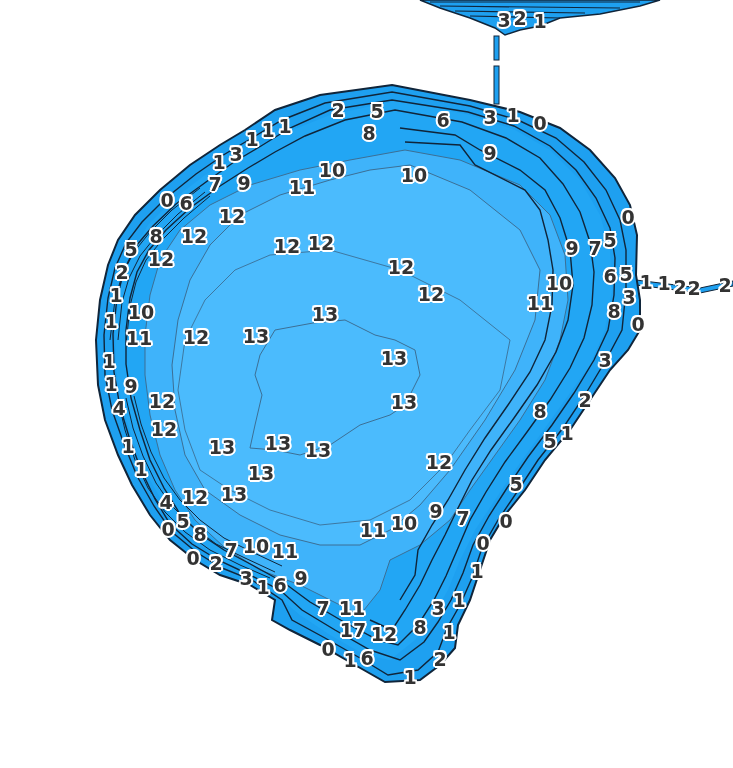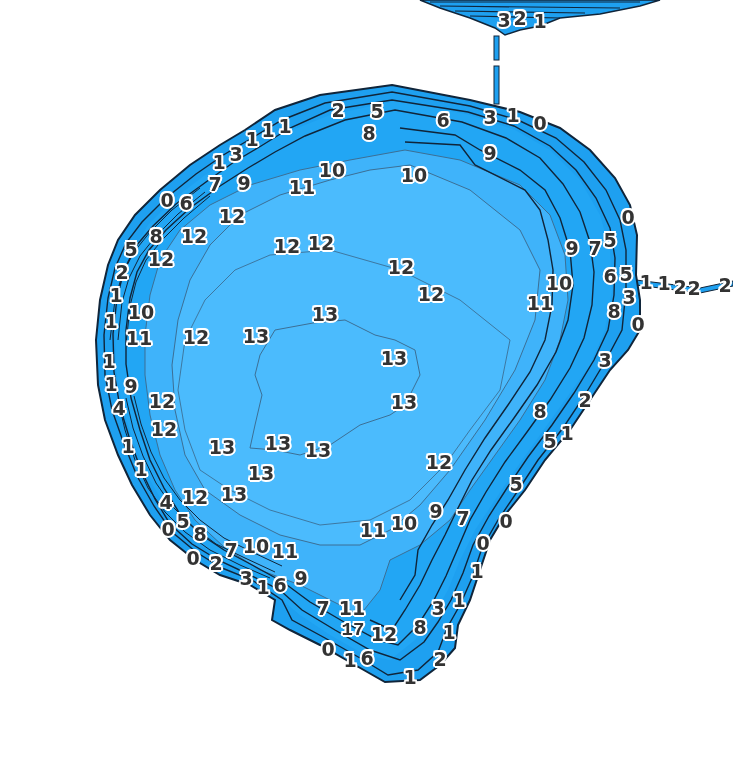--- a/index.html
+++ b/index.html
@@ -167,21 +167,21 @@
     <span class="label" style="left: 477px; top: 571px;">1</span>
     <span class="label" style="left: 246px; top: 578px;">3</span>
     <span class="label" style="left: 263px; top: 587px;">1</span>
     <span class="label" style="left: 280px; top: 585px;">6</span>
     <span class="label" style="left: 301px; top: 578px;">9</span>
     <span class="label" style="left: 459px; top: 600px;">1</span>
     <span class="label" style="left: 323px; top: 608px;">7</span>
     <span class="label" style="left: 352px; top: 608px;">11</span>
     <span class="label" style="left: 438px; top: 608px;">3</span>
     <span class="label" style="left: 420px; top: 627px;">8</span>
-    <span class="label" style="left: 353px; top: 630px; font-family: Liberation Mono, monospace;">17</span>
+    <span class="label" style="left: 353px; top: 630px;">17</span>
     <span class="label" style="left: 384px; top: 634px;">12</span>
     <span class="label" style="left: 449px; top: 632px;">1</span>
     <span class="label" style="left: 328px; top: 649px;">0</span>
     <span class="label" style="left: 350px; top: 660px;">1</span>
     <span class="label" style="left: 367px; top: 658px;">6</span>
     <span class="label" style="left: 440px; top: 659px;">2</span>
     <span class="label" style="left: 410px; top: 677px;">1</span>
   </div>
 
 </body></html>

